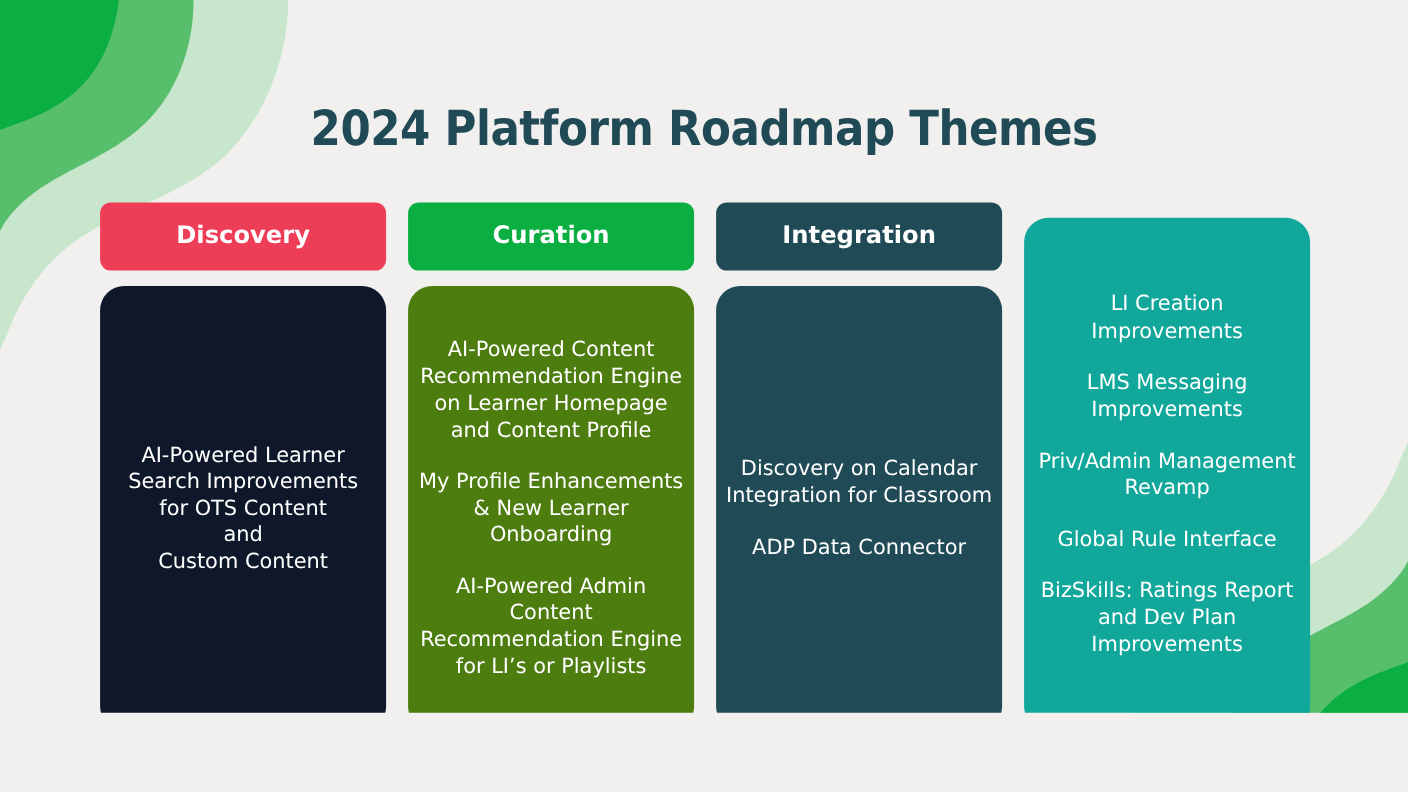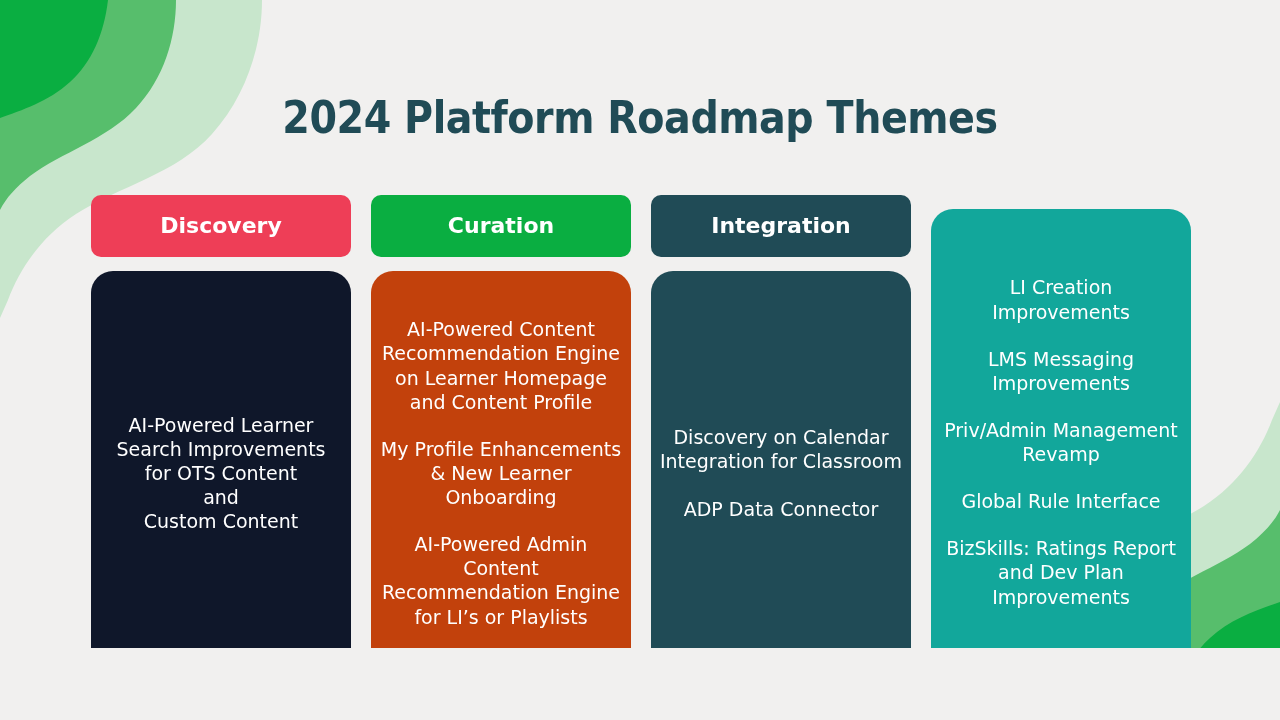--- a/index.html
+++ b/index.html
@@ -40,21 +40,21 @@
     font-size: 44px;
     letter-spacing: -0.5px;
     color: #204B56;
     transform: scaleX(0.9);
     transform-origin: center center;
     white-space: nowrap;
   }
   
   .columns {
     position: absolute;
-    top: 195px;
+    top: 184px;
     left: 91px;
     width: 1100px;
     height: 480px;
     display: flex;
     gap: 20px;
   }
   .column {
     width: 262px;
     display: flex;
     flex-direction: column;
@@ -121,21 +121,21 @@
         <div class="item" style="white-space:pre-line">AI-Powered Learner
 Search Improvements
 for OTS Content
 and
 Custom Content</div>
       </div>
     </div>
 
     <div class="column">
       <div class="col-header" style="background: rgb(10, 174, 65);">Curation</div>
-      <div class="col-body" style="background: #c2410c;">
+      <div class="col-body" style="background: #4d7c0f;">
         <div class="item">AI-Powered Content Recommendation Engine on Learner Homepage and Content Profile</div>
         <div class="item">My Profile Enhancements &amp; New Learner Onboarding</div>
         <div class="item">AI-Powered Admin Content Recommendation Engine for LI’s or Playlists</div>
       </div>
     </div>
 
     <div class="column">
       <div class="col-header" style="background: rgb(32, 75, 86);">Integration</div>
       <div class="col-body" style="background: rgb(32, 75, 86);">
         <div class="item">Discovery on Calendar Integration for Classroom</div>

